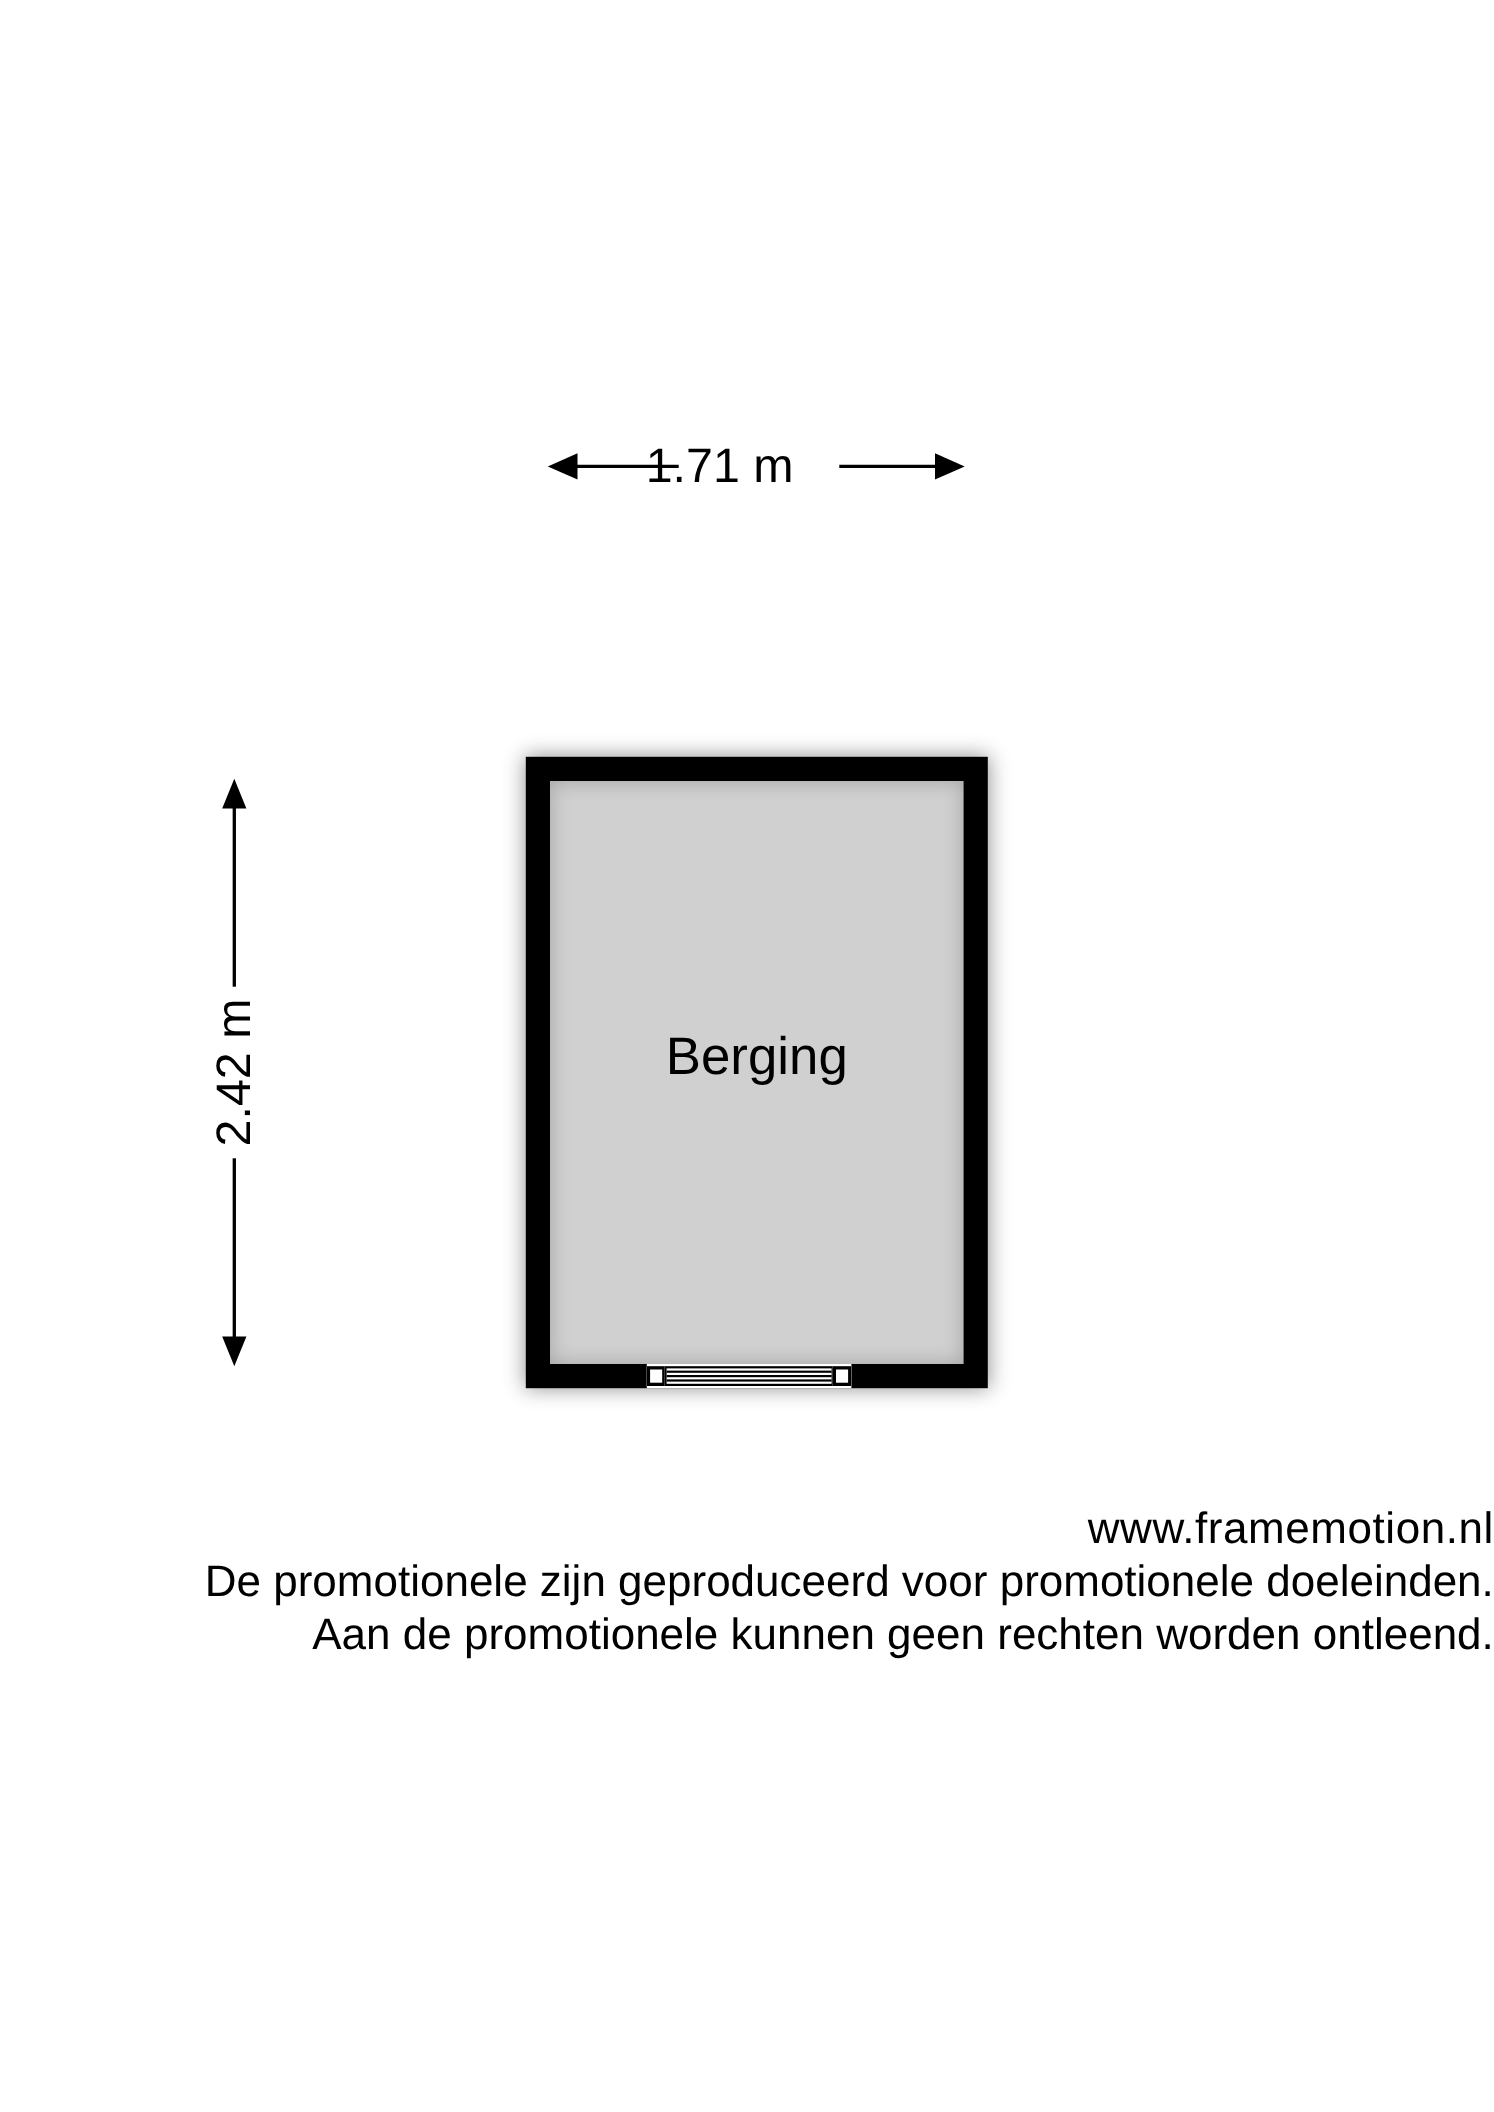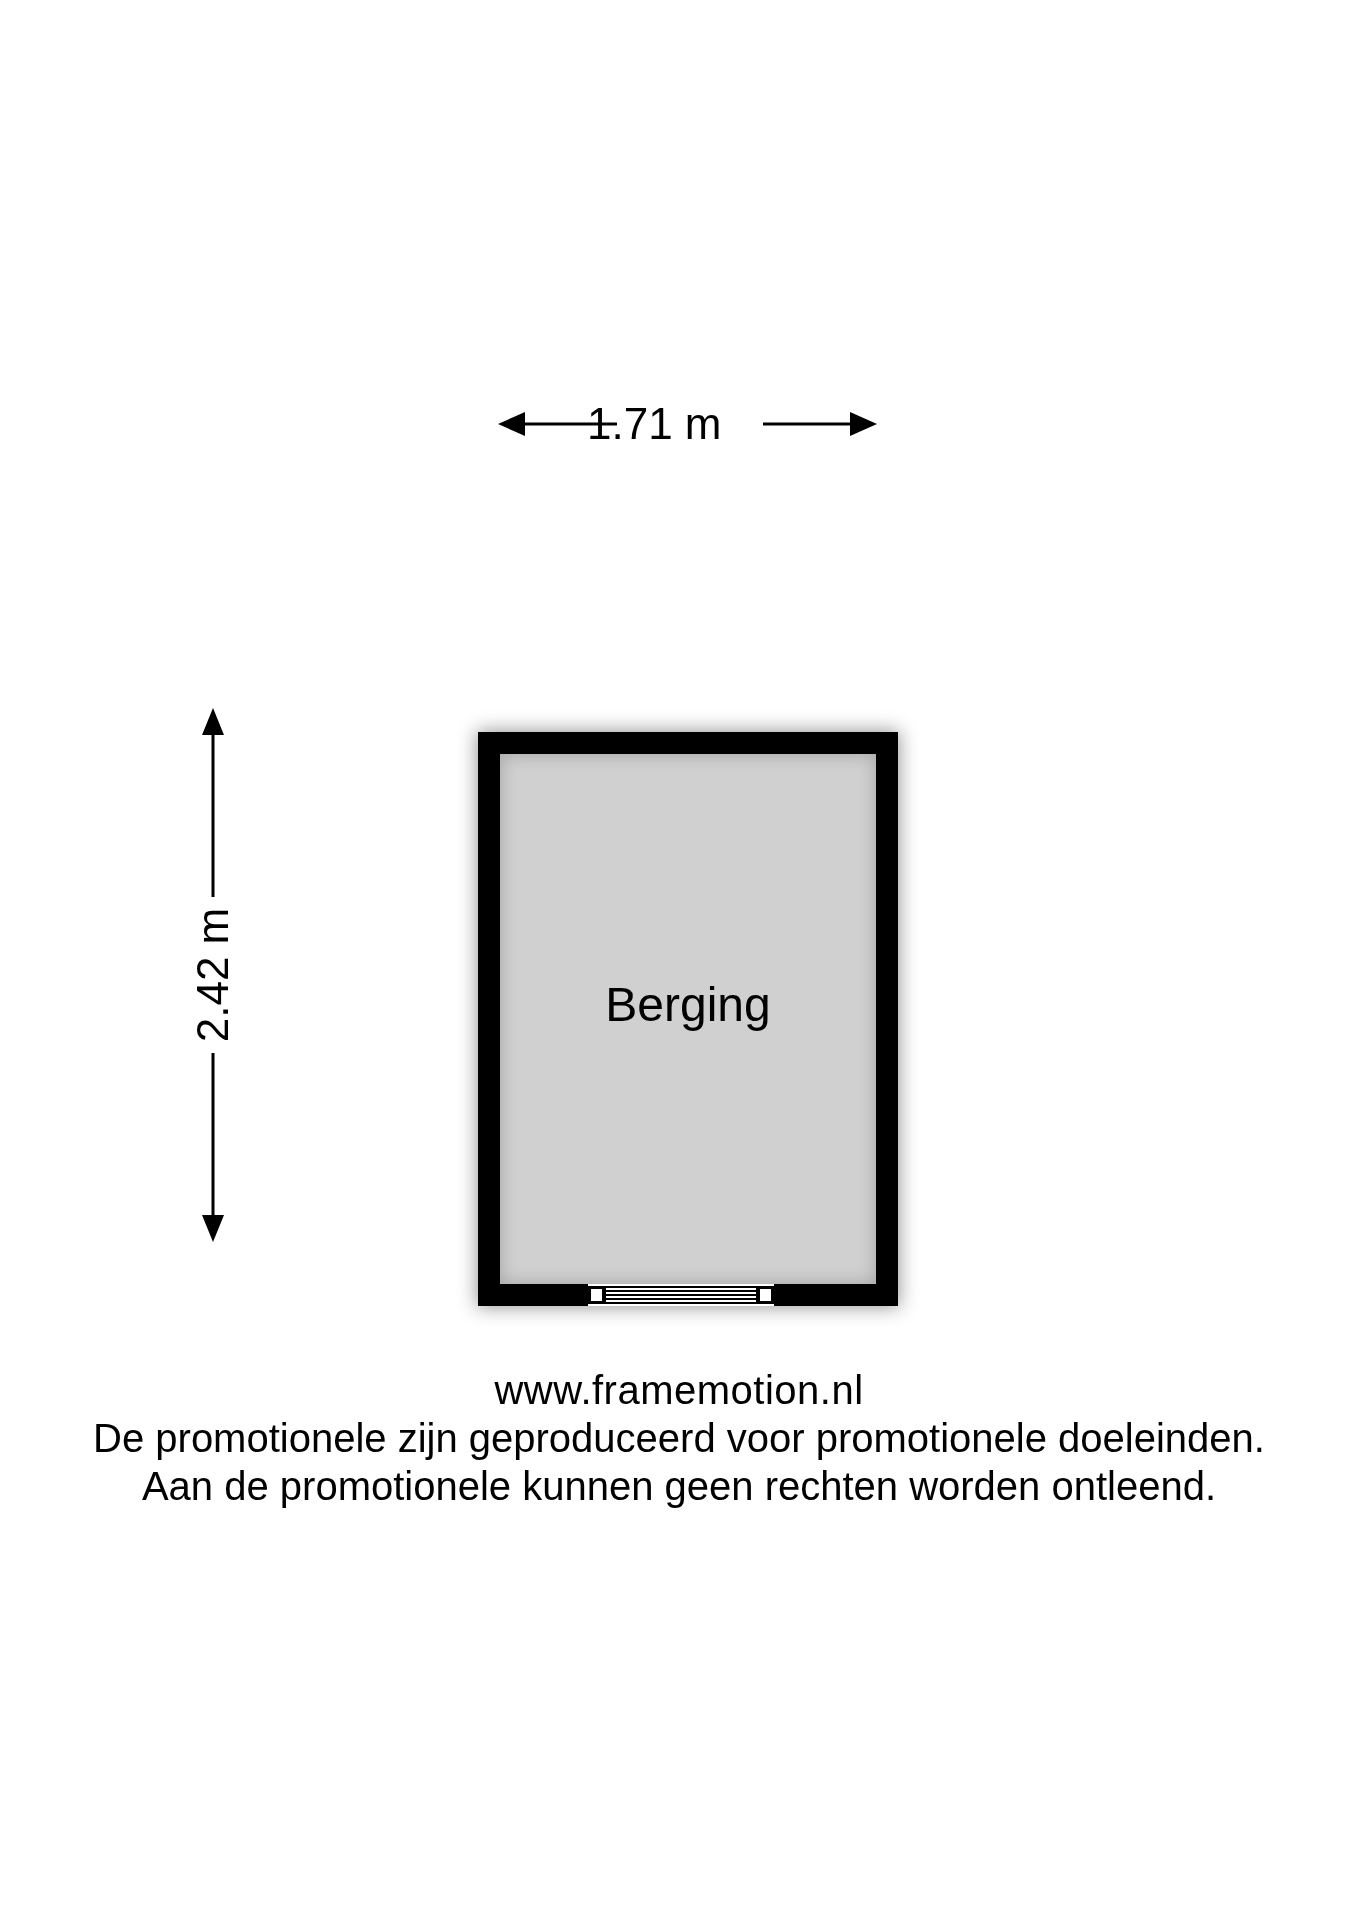--- a/index.html
+++ b/index.html
@@ -35,21 +35,20 @@
   .overlay-svg{
     position:absolute;left:0;top:0;width:1358px;height:1920px;
     pointer-events:none;
   }
   
   .room{
     position:absolute;
     left:478px;top:688px;width:420px;height:574px;
     background:var(--ink);
     box-shadow:0 0 18px 1px rgba(0,0,0,0.42);
-    margin-top:44px;
   }
   .floor{
     position:absolute;
     left:22px;top:22px;right:22px;bottom:22px;
     background:var(--floor);
     box-shadow:inset 0 0 18px rgba(0,0,0,0.22);
   }
   .room-label{
     position:absolute;
     left:0;right:0;top:249px;
@@ -78,21 +77,21 @@
   .tline{
     position:absolute;left:0;right:0;height:2px;background:var(--ink);
   }
   .tline.l1{top:2px;}
   .tline.l2{top:6px;}
   .tline.l3{top:10px;}
   
   .footer{
     position:absolute;
     left:0;right:0;top:1366px;
-    text-align:center;
+    text-align:right;
     font-size:40px;line-height:48px;
     color:var(--ink);
   }
   .footer .site{letter-spacing:0.5px;}
 </style>
 </head>
 <body>
 
 <div class="canvas">
 

